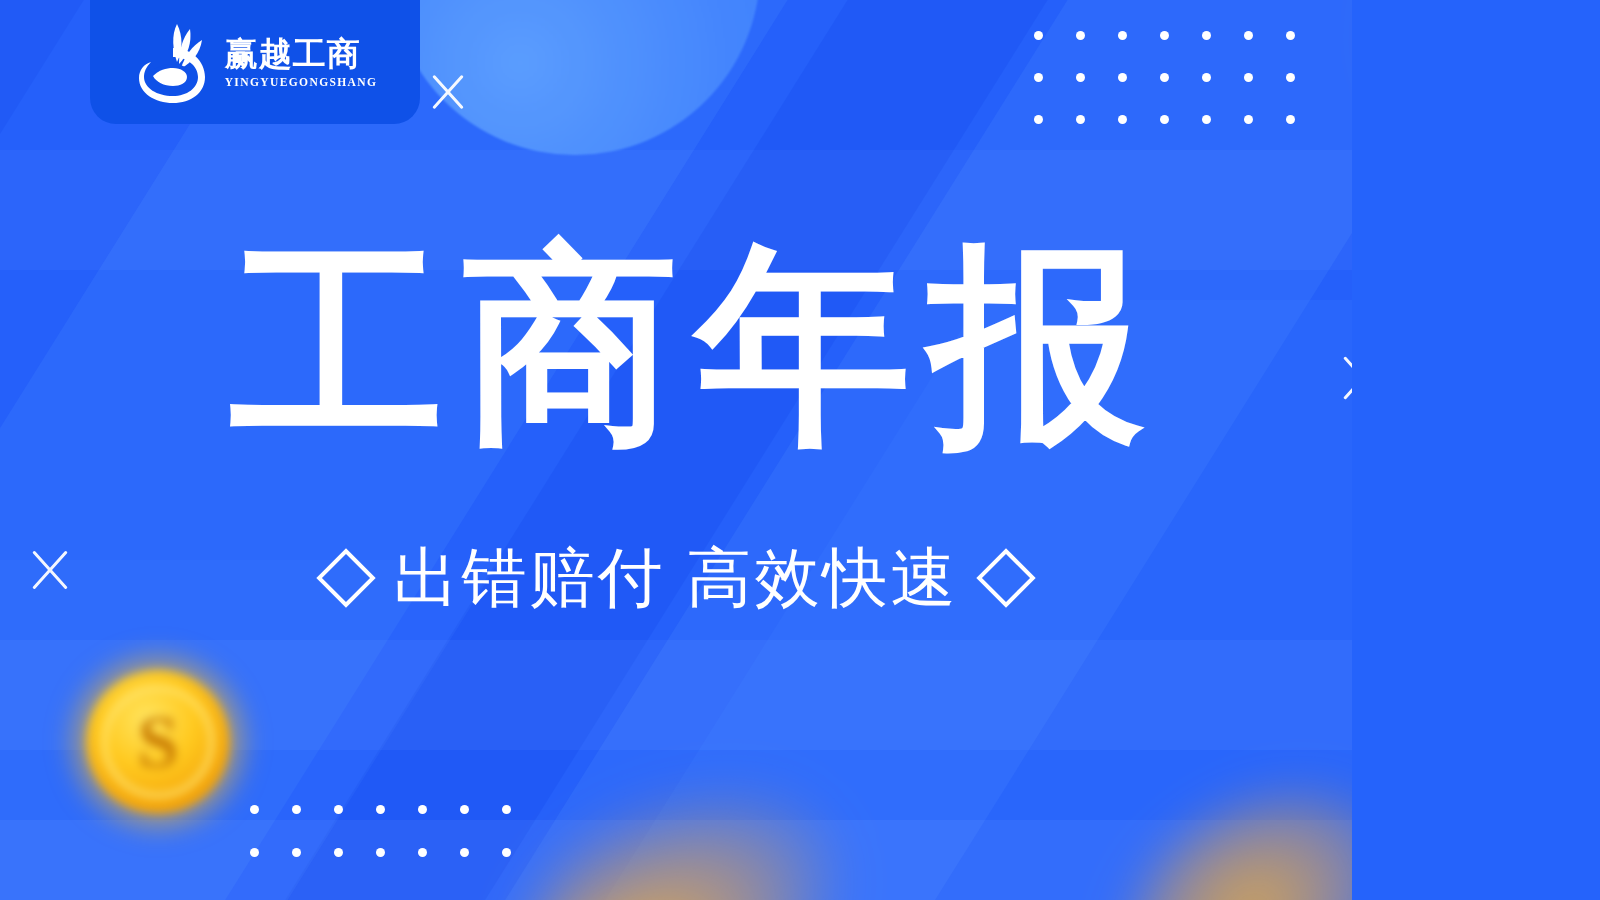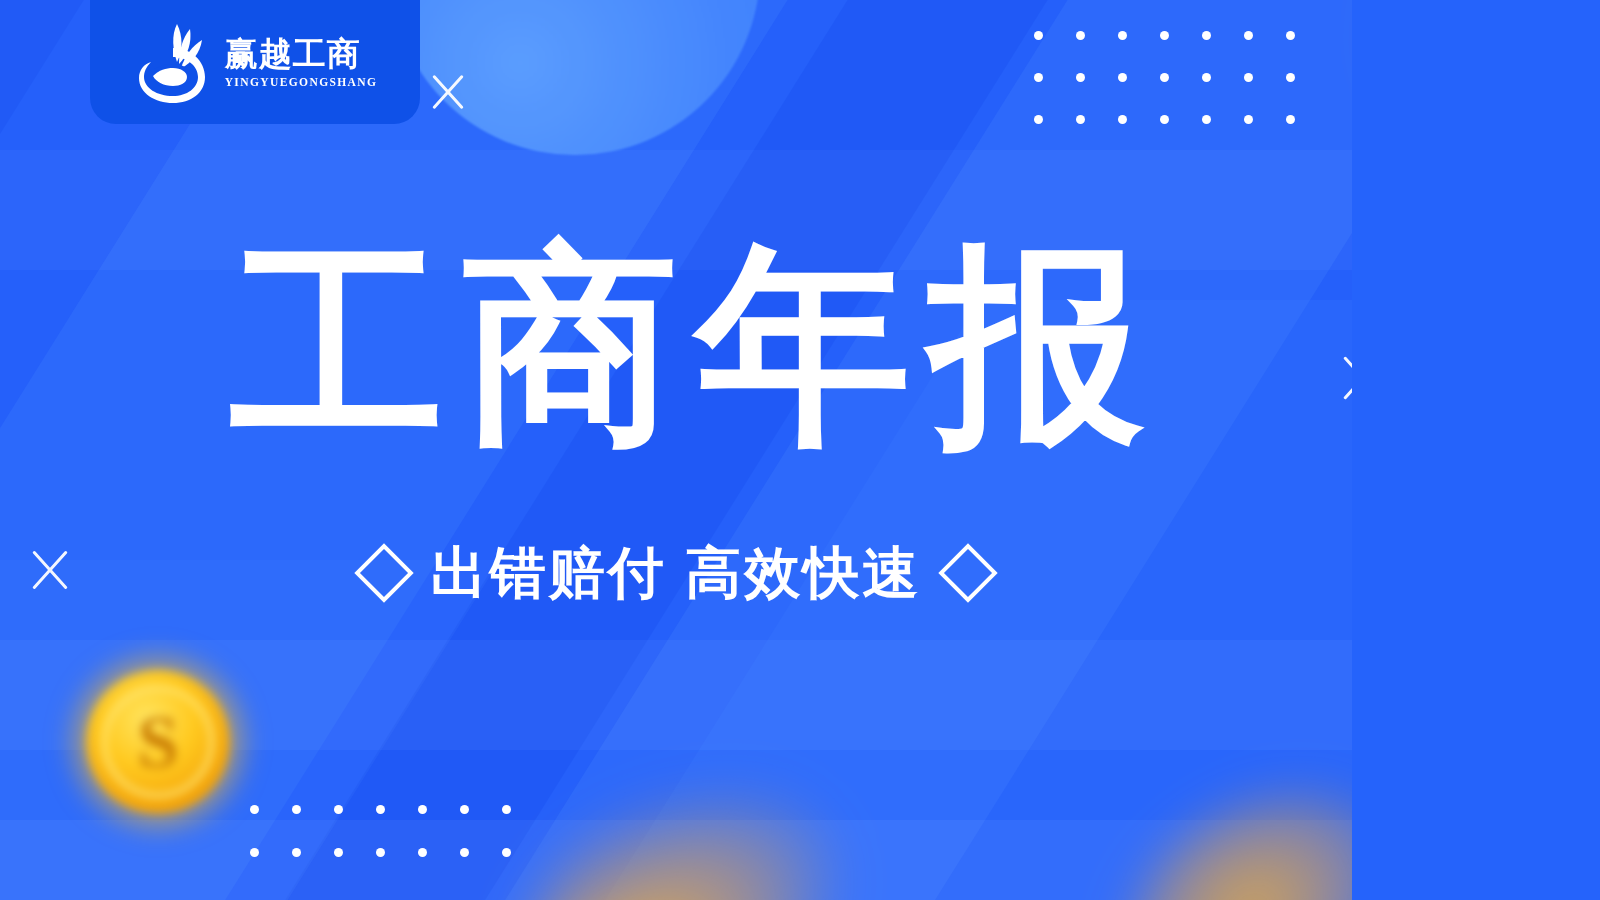--- a/index.html
+++ b/index.html
@@ -227,22 +227,22 @@
     gap: 26px;
     color: #ffffff;
   }
   .diamond {
     width: 34px; height: 34px;
     border: 4px solid #ffffff;
     transform: rotate(45deg);
     flex: 0 0 auto;
   }
   #subtitle-text {
-    font-size: 56px;
-    font-weight: bold;
+    font-size: 65px;
+    font-weight: normal;
     letter-spacing: 3px;
     line-height: 1;
     white-space: nowrap;
     text-align: center;
   }
 </style>
 </head>
 <body>
 
 <div id="banner">

